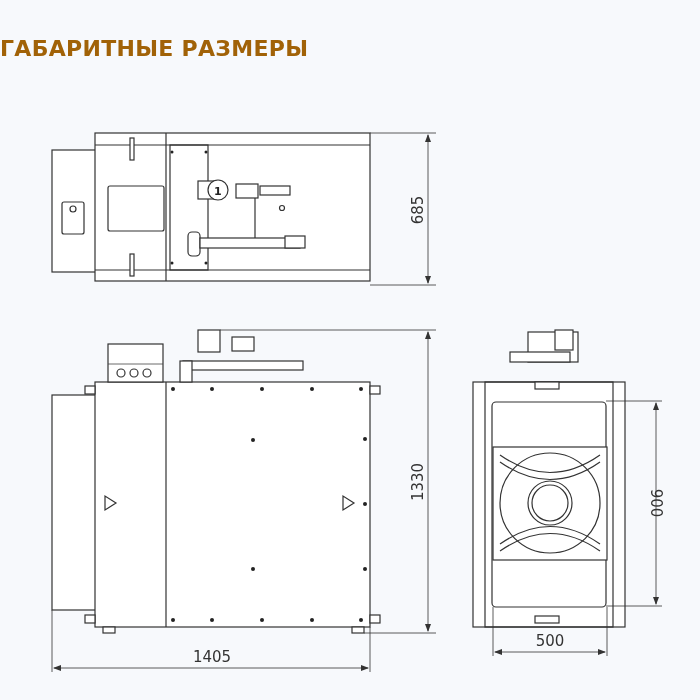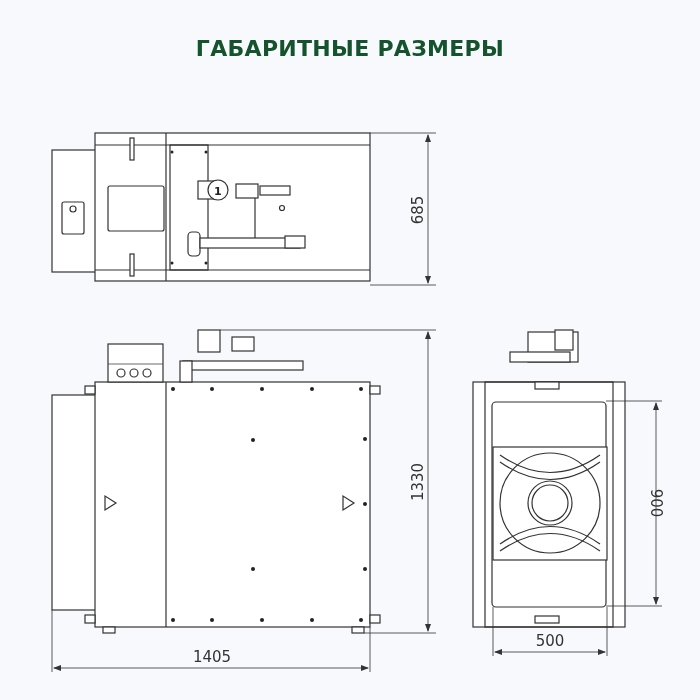--- a/index.html
+++ b/index.html
@@ -1,17 +1,17 @@
 <!DOCTYPE html>
 <html><head>
 <meta charset="utf-8">
 <style>
   html, body { margin:0; padding:0; background:#f7f9fc; }
   body { width:700px; height:700px; position:relative; overflow:hidden; font-family:"Liberation Sans", sans-serif; }
-  .title { position:absolute; top:36px; left:0; width:700px; text-align:center; color:#14532d; font-size:22px; font-weight:bold; letter-spacing:0.3px; font-family:"DejaVu Sans", sans-serif; }
+  .title { position:absolute; top:36px; left:0; width:700px; color:#a16207; font-size:22px; font-weight:bold; letter-spacing:0.3px; font-family:"DejaVu Sans", sans-serif; }
   svg { position:absolute; left:0; top:0; }
   .ln { stroke:#333; stroke-width:1.2; fill:none; }
   .lt { stroke:#444; stroke-width:0.8; fill:none; }
   .fill { fill:#fff; stroke:#333; stroke-width:1.2; }
   .dot { fill:#222; }
   .dim { stroke:#333; stroke-width:0.8; fill:none; }
   .dimtext { font-family:"DejaVu Sans", sans-serif; font-size:15px; fill:#333; }
 </style>
 </head>
 <body>

